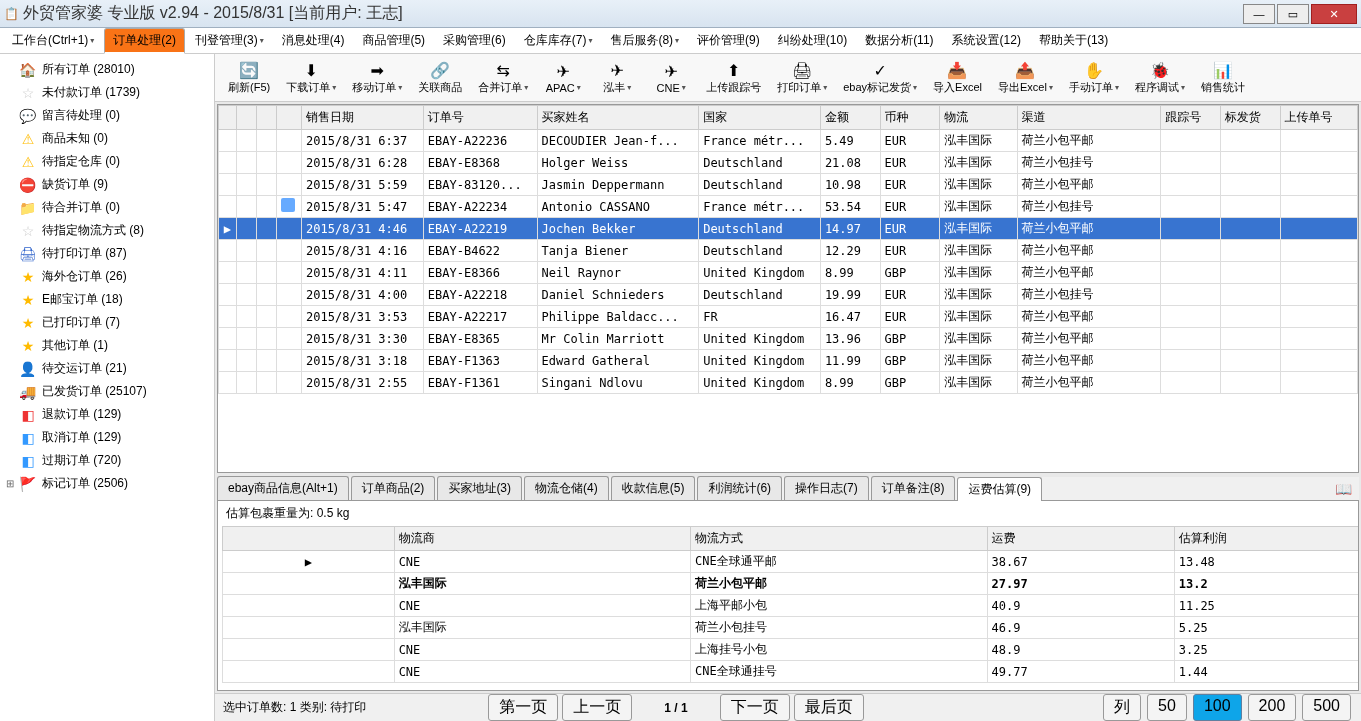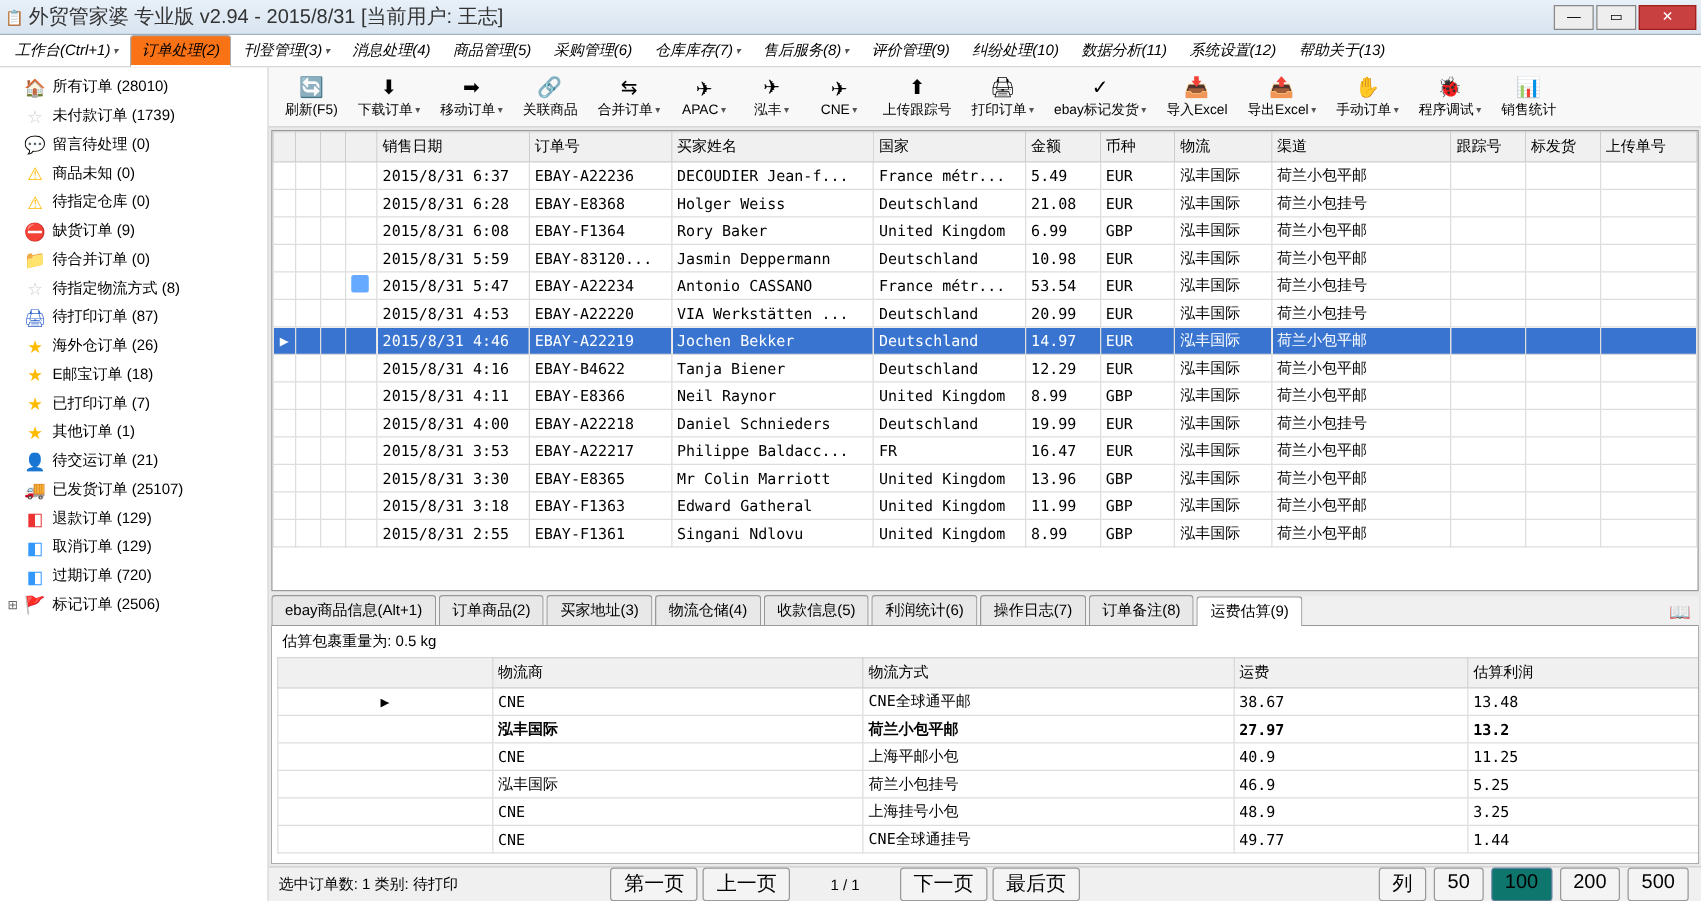--- a/index.html
+++ b/index.html
@@ -2,21 +2,21 @@
 <html><head>
 <meta charset="utf-8">
 <style>
 * { box-sizing: border-box; margin: 0; padding: 0; }
 body { font-family: "Microsoft YaHei", SimSun, Arial, sans-serif; font-size: 12px; background: #f0f0f0; overflow: hidden; width: 1361px; height: 721px; }
 .titlebar { background: linear-gradient(#e8f0f8,#d8e4f0); height: 28px; display: flex; align-items: center; border-bottom: 1px solid #a0b0c0; padding: 0 4px; }
 .titlebar .title { flex: 1; font-size: 16px; color: #333; padding-left: 4px; }
 .titlebar .winbtn { width: 32px; height: 20px; margin-left: 2px; text-align: center; line-height: 18px; border: 1px solid #888; background: #eee; font-size: 11px; cursor: pointer; }
 .titlebar .close { background: #c94040; color: #fff; border-color: #a02020; width: 46px; }
 .menubar { background: #fff; height: 26px; display: flex; align-items: center; border-bottom: 1px solid #ccc; padding: 0 3px; }
-.menubar .menu-item { padding: 3px 8px; margin: 0 1px; font-size: 12px; cursor: pointer; display: flex; align-items: center; font-style: italic; }
+.menubar .menu-item { padding: 3px 8px; margin: 0 1px; font-size: 12px; cursor: pointer; display: flex; align-items: center; }
 .menubar .menu-item.active { background: #f97316; border: 1px solid #aaa; border-bottom: 2px solid #fff; position: relative; z-index: 2; border-radius: 3px 3px 0 0; }
 .dropdown-arrow { font-size: 8px; margin-left: 2px; color: #555; }
 .content { display: flex; height: calc(100% - 54px); }
 .sidebar { width: 215px; background: #fff; border-right: 1px solid #ccc; overflow-y: auto; padding: 4px 2px; }
 .sidebar .item { display: flex; align-items: center; padding: 2px 4px; cursor: pointer; height: 23px; }
 .sidebar .item .icon { width: 20px; height: 20px; margin-right: 4px; display: inline-flex; align-items: center; justify-content: center; font-size: 14px; }
 .sidebar .item .expand { width: 12px; color: #666; font-size: 10px; }
 .main { flex: 1; display: flex; flex-direction: column; background: #e9e9e9; }
 .toolbar { height: 48px; display: flex; align-items: center; background: #f8f8f8; border-bottom: 1px solid #ccc; padding: 0 6px; gap: 2px; overflow: hidden; }
 .toolbar .tbtn { display: flex; flex-direction: column; align-items: center; justify-content: center; padding: 2px 6px; cursor: pointer; min-width: 52px; height: 44px; border: 1px solid transparent; }
@@ -33,23 +33,23 @@
 .tabs .tab.active { background: #fff; position: relative; top: 1px; }
 .tabs .spacer { flex: 1; }
 .tabs .book-icon { padding: 3px 6px; font-size: 14px; }
 .detail-area { background: #fff; border: 1px solid #999; border-top: none; margin: 0 2px 2px 2px; height: 190px; display: flex; flex-direction: column; overflow: auto; }
 .detail-area .weight { padding: 4px 8px; font-size: 12px; }
 .detail-area table { margin: 0 4px; }
 .detail-area table td, .detail-area table th { min-width: 110px; }
 .detail-area table .bold td { font-weight: bold; }
 .statusbar { height: 28px; background: #f0f0f0; display: flex; align-items: center; padding: 0 8px; border-top: 1px solid #ccc; font-size: 12px; margin-top: auto; }
 .statusbar .sbtn { border: 1px solid #999; padding: 2px 10px; margin: 0 2px; background: #f4f4f4; cursor: pointer; border-radius: 3px; font-size: 16px; }
-.statusbar .page-info { margin: 0 30px; font-weight: normal; }
+.statusbar .page-info { margin: 0 30px; font-weight: bold; }
 .statusbar .right { margin-left: auto; display: flex; gap: 2px; }
-.statusbar .right .sbtn.active { background: #0f766e; border-color: #6080a0; }
+.statusbar .right .sbtn.active { background: #0ea5e9; border-color: #6080a0; }
 .avatar-icon { display:inline-block; width:14px; height:14px; background:#6af; border-radius:2px; }
 </style>
 </head>
 <body>
 
 <div class="titlebar">
   <span>📋</span>
   <span class="title">外贸管家婆 专业版 v2.94 - 2015/8/31 [当前用户: 王志]</span>
   <span class="winbtn">—</span>
   <span class="winbtn">▭</span>
@@ -291,37 +291,20 @@
               <td>荷兰小包挂号</td>
               <td></td>
               <td></td>
               <td></td>
             </tr>
             <tr>
               <td class="row-indicator"></td>
               <td></td>
               <td></td>
               <td></td>
-              <td>2015/8/31 6:08</td>
-              <td>EBAY-F1364</td>
-              <td>Rory Baker</td>
-              <td>United Kingdom</td>
-              <td>6.99</td>
-              <td>GBP</td>
-              <td>泓丰国际</td>
-              <td>荷兰小包平邮</td>
-              <td></td>
-              <td></td>
-              <td></td>
-            </tr>
-            <tr>
-              <td class="row-indicator"></td>
-              <td></td>
-              <td></td>
-              <td></td>
               <td>2015/8/31 5:59</td>
               <td>EBAY-83120...</td>
               <td>Jasmin Deppermann</td>
               <td>Deutschland</td>
               <td>10.98</td>
               <td>EUR</td>
               <td>泓丰国际</td>
               <td>荷兰小包平邮</td>
               <td></td>
               <td></td>
@@ -330,37 +313,20 @@
             <tr>
               <td class="row-indicator"></td>
               <td></td>
               <td></td>
               <td><span class="avatar-icon"></span></td>
               <td>2015/8/31 5:47</td>
               <td>EBAY-A22234</td>
               <td>Antonio CASSANO</td>
               <td>France métr...</td>
               <td>53.54</td>
-              <td>EUR</td>
-              <td>泓丰国际</td>
-              <td>荷兰小包挂号</td>
-              <td></td>
-              <td></td>
-              <td></td>
-            </tr>
-            <tr>
-              <td class="row-indicator"></td>
-              <td></td>
-              <td></td>
-              <td></td>
-              <td>2015/8/31 4:53</td>
-              <td>EBAY-A22220</td>
-              <td>VIA Werkstätten ...</td>
-              <td>Deutschland</td>
-              <td>20.99</td>
               <td>EUR</td>
               <td>泓丰国际</td>
               <td>荷兰小包挂号</td>
               <td></td>
               <td></td>
               <td></td>
             </tr>
             <tr class="selected">
               <td class="row-indicator">▶</td>
               <td></td>

